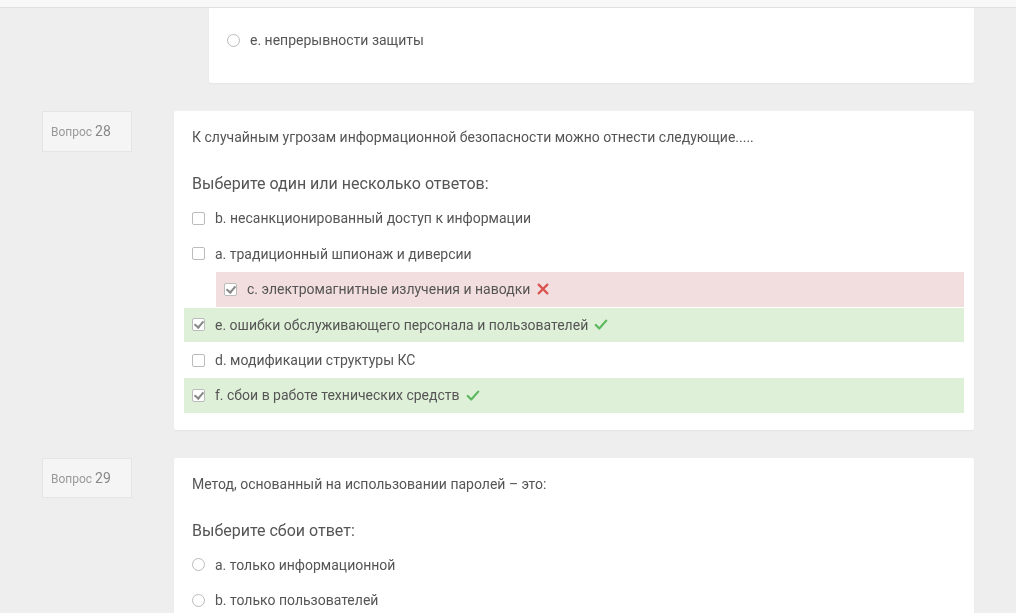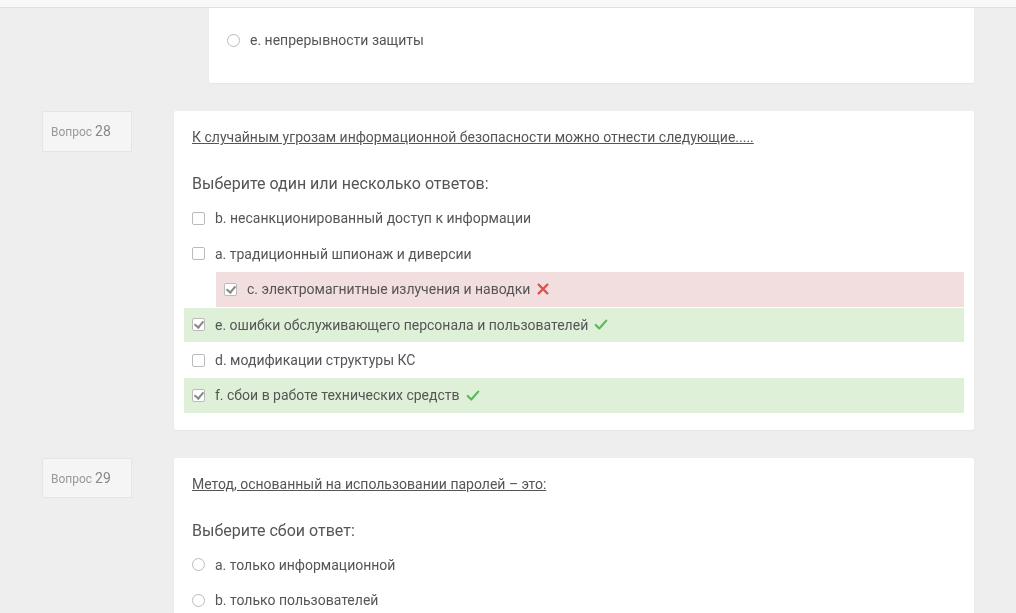--- a/index.html
+++ b/index.html
@@ -52,21 +52,20 @@
       background: #fff;
       border-radius: 2px;
       box-shadow: 0 1px 2px rgba(0,0,0,0.04);
       padding: 16px 18px;
     }
     .q-text {
       color: #555;
       font-size: 14px;
       margin-bottom: 26px;
       line-height: 1.5;
-      text-decoration: underline;
     }
     .instr {
       color: #555;
       font-size: 16px;
       margin-bottom: 8px;
     }
     .opt {
       display: flex;
       align-items: center;
       padding: 6px 8px;

